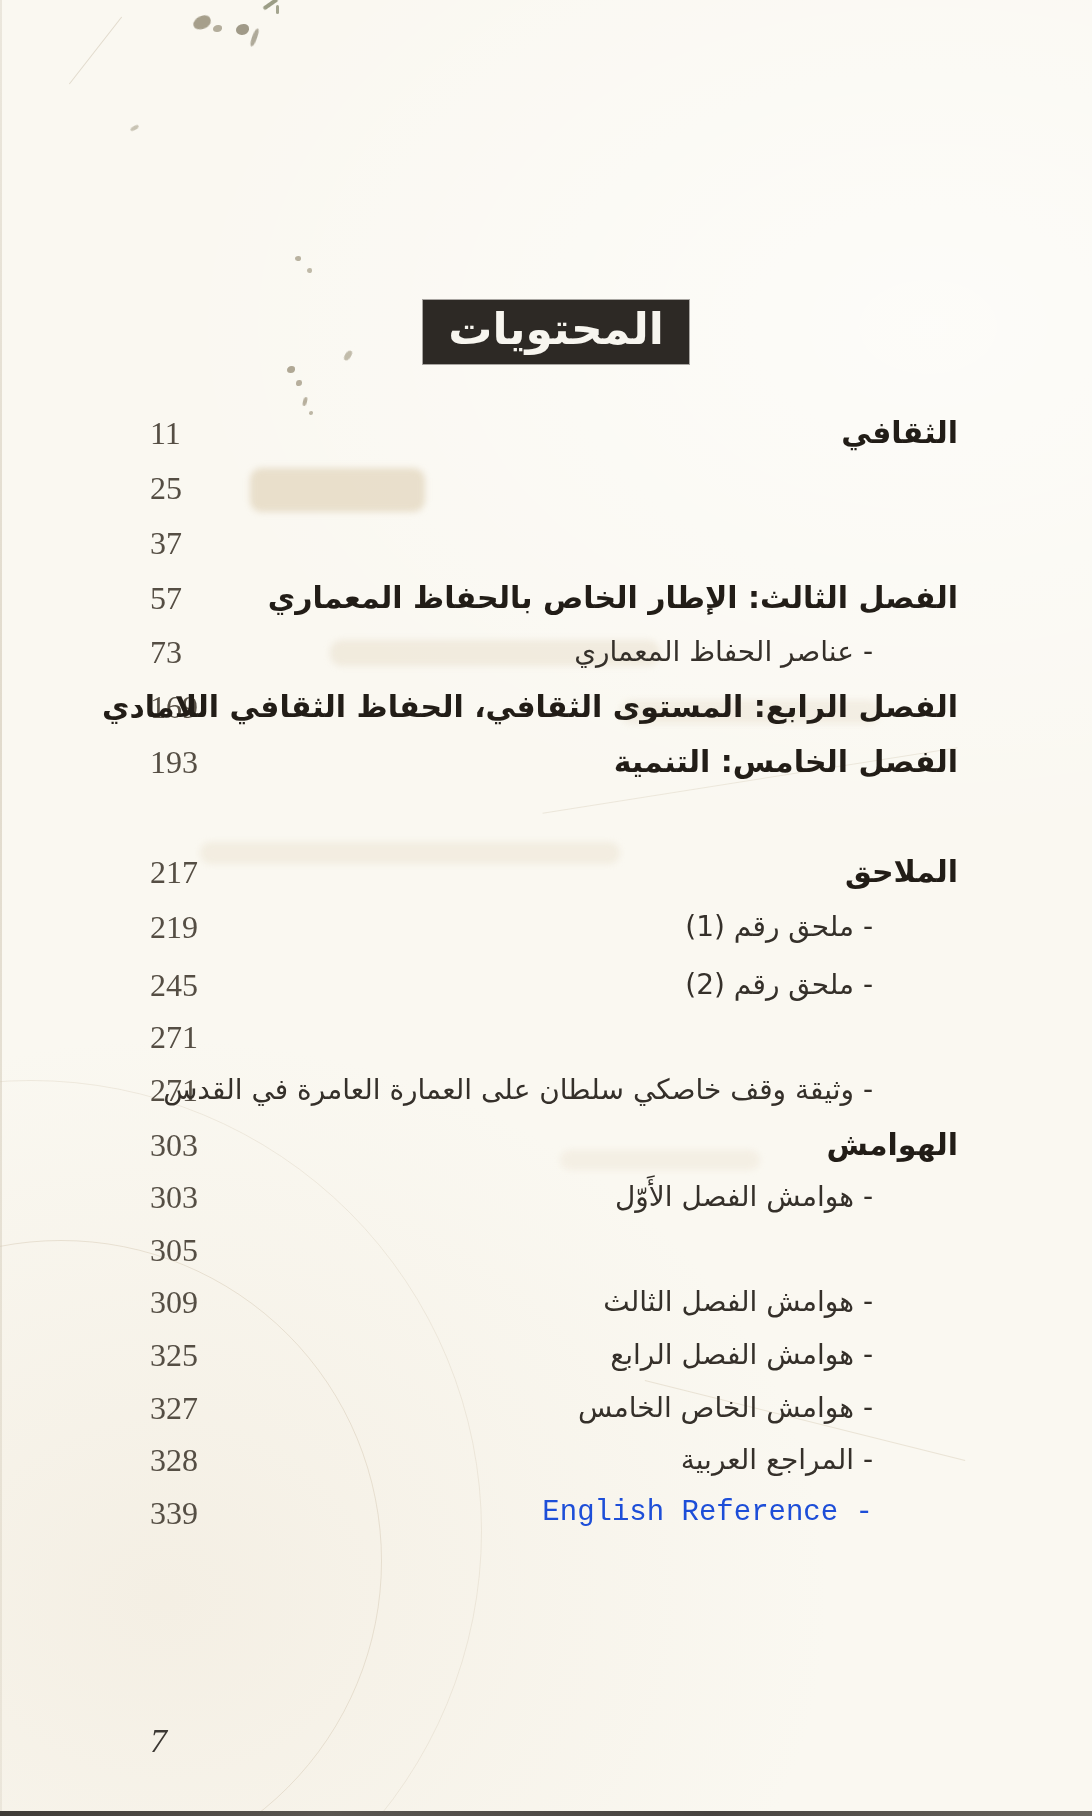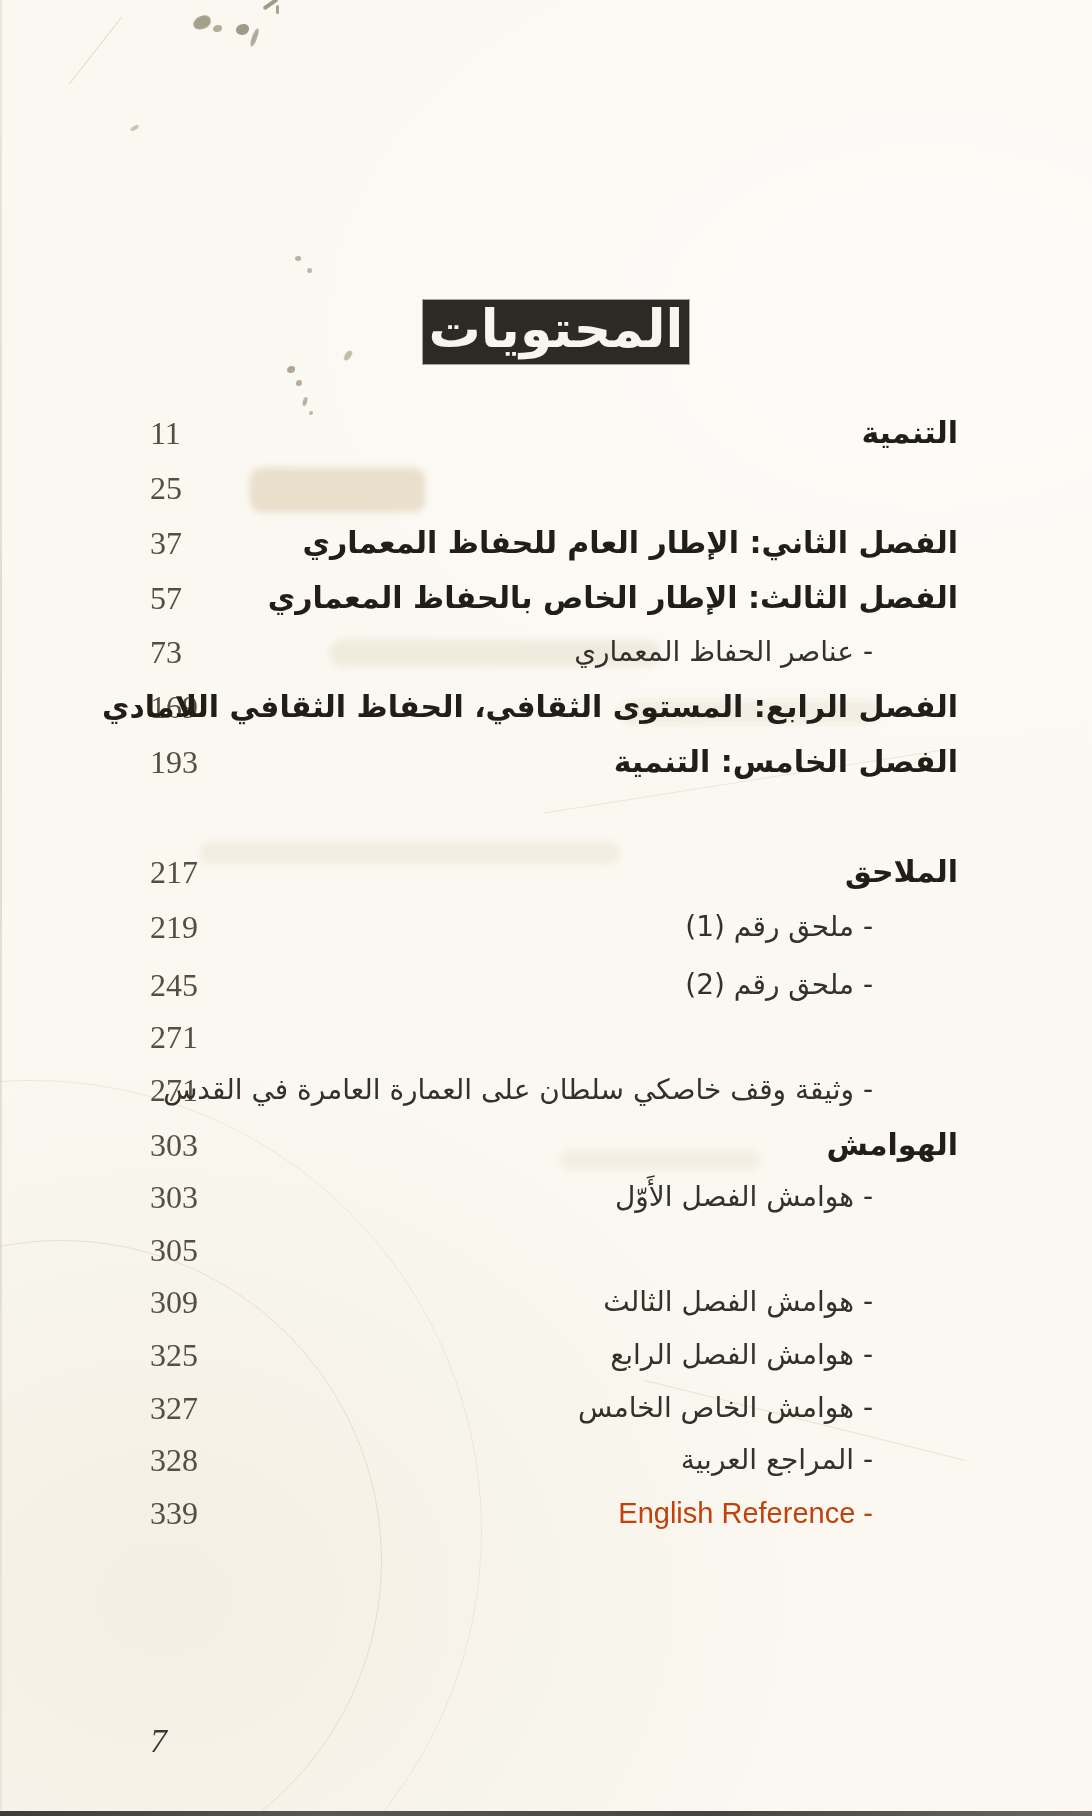--- a/index.html
+++ b/index.html
@@ -20,36 +20,36 @@
   .line-crease{position:absolute;background:rgba(206,195,174,.55);pointer-events:none;}
   .ghost{position:absolute;border-radius:12px;filter:blur(3px);pointer-events:none;}
   .mark{position:absolute;border-radius:60% 40% 55% 45%;filter:blur(.4px);pointer-events:none;}
   
   .title-box{
     position:absolute;left:423px;top:300px;width:266px;height:64px;
     background:#2d2925;display:flex;align-items:center;justify-content:center;
     box-shadow:0 0 0 1px rgba(45,41,37,.4);
   }
   .title-box span{
-    color:#f7f5ef;font-size:52px;font-weight:bold;direction:rtl;
+    color:#f7f5ef;font-size:44px;font-weight:bold;direction:rtl;
     font-family:"DejaVu Sans", sans-serif;letter-spacing:0;line-height:1;padding-bottom:6px;
   }
   
   .toc{position:absolute;left:0;top:0;right:0;height:1816px;}
   .row{position:absolute;left:0;right:0;height:54px;}
   .row .num{
     position:absolute;left:150px;top:0;line-height:54px;
     font-family:"Liberation Serif", serif;font-size:32px;color:#554e44;
   }
   .row .title{
     position:absolute;right:134px;top:0;line-height:54px;direction:rtl;white-space:nowrap;
     font-family:"DejaVu Sans", sans-serif;font-size:30px;font-weight:bold;color:#221d17;
   }
   .row.sub .title{right:219px;font-size:28px;font-weight:normal;color:#35302a;}
-  .row.latin .title{font-family:Liberation Sans, sans-serif;font-size:29px;color:#c2410c;}
+  .row.latin .title{font-family:Liberation Mono, monospace;font-size:29px;color:#1d4ed8;}
   
   .folio{
     position:absolute;left:150px;top:1722px;
     font-family:"Liberation Serif", serif;font-style:italic;font-size:34px;color:#3c3833;
   }
 </style>
 </head>
 <body>
 
 <div class="left-edge"></div>
@@ -80,28 +80,27 @@
 <div class="mark" style="left:309px;top:411px;width:4px;height:4px;background:rgba(115,102,72,.45);"></div>
 <div class="mark" style="left:345px;top:350px;width:6px;height:11px;background:rgba(125,112,82,.45);transform:rotate(28deg);"></div>
 
 <div class="title-box">
   <span>المحتويات</span>
 </div>
 
 <div class="toc">
   <div class="row main" style="top:406px">
       <span class="num">11</span>
-      <span class="title">التنمية</span>
+      <span class="title">الثقافي</span>
     </div>
   <div class="row main" style="top:461px">
       <span class="num">25</span>
     </div>
   <div class="row main" style="top:516px">
       <span class="num">37</span>
-      <span class="title">الفصل الثاني: الإطار العام للحفاظ المعماري</span>
     </div>
   <div class="row main" style="top:571px">
       <span class="num">57</span>
       <span class="title">الفصل الثالث: الإطار الخاص بالحفاظ المعماري</span>
     </div>
   <div class="row sub" style="top:625px">
       <span class="num">73</span>
       <span class="title">- عناصر الحفاظ المعماري</span>
     </div>
   <div class="row main" style="top:680px">

